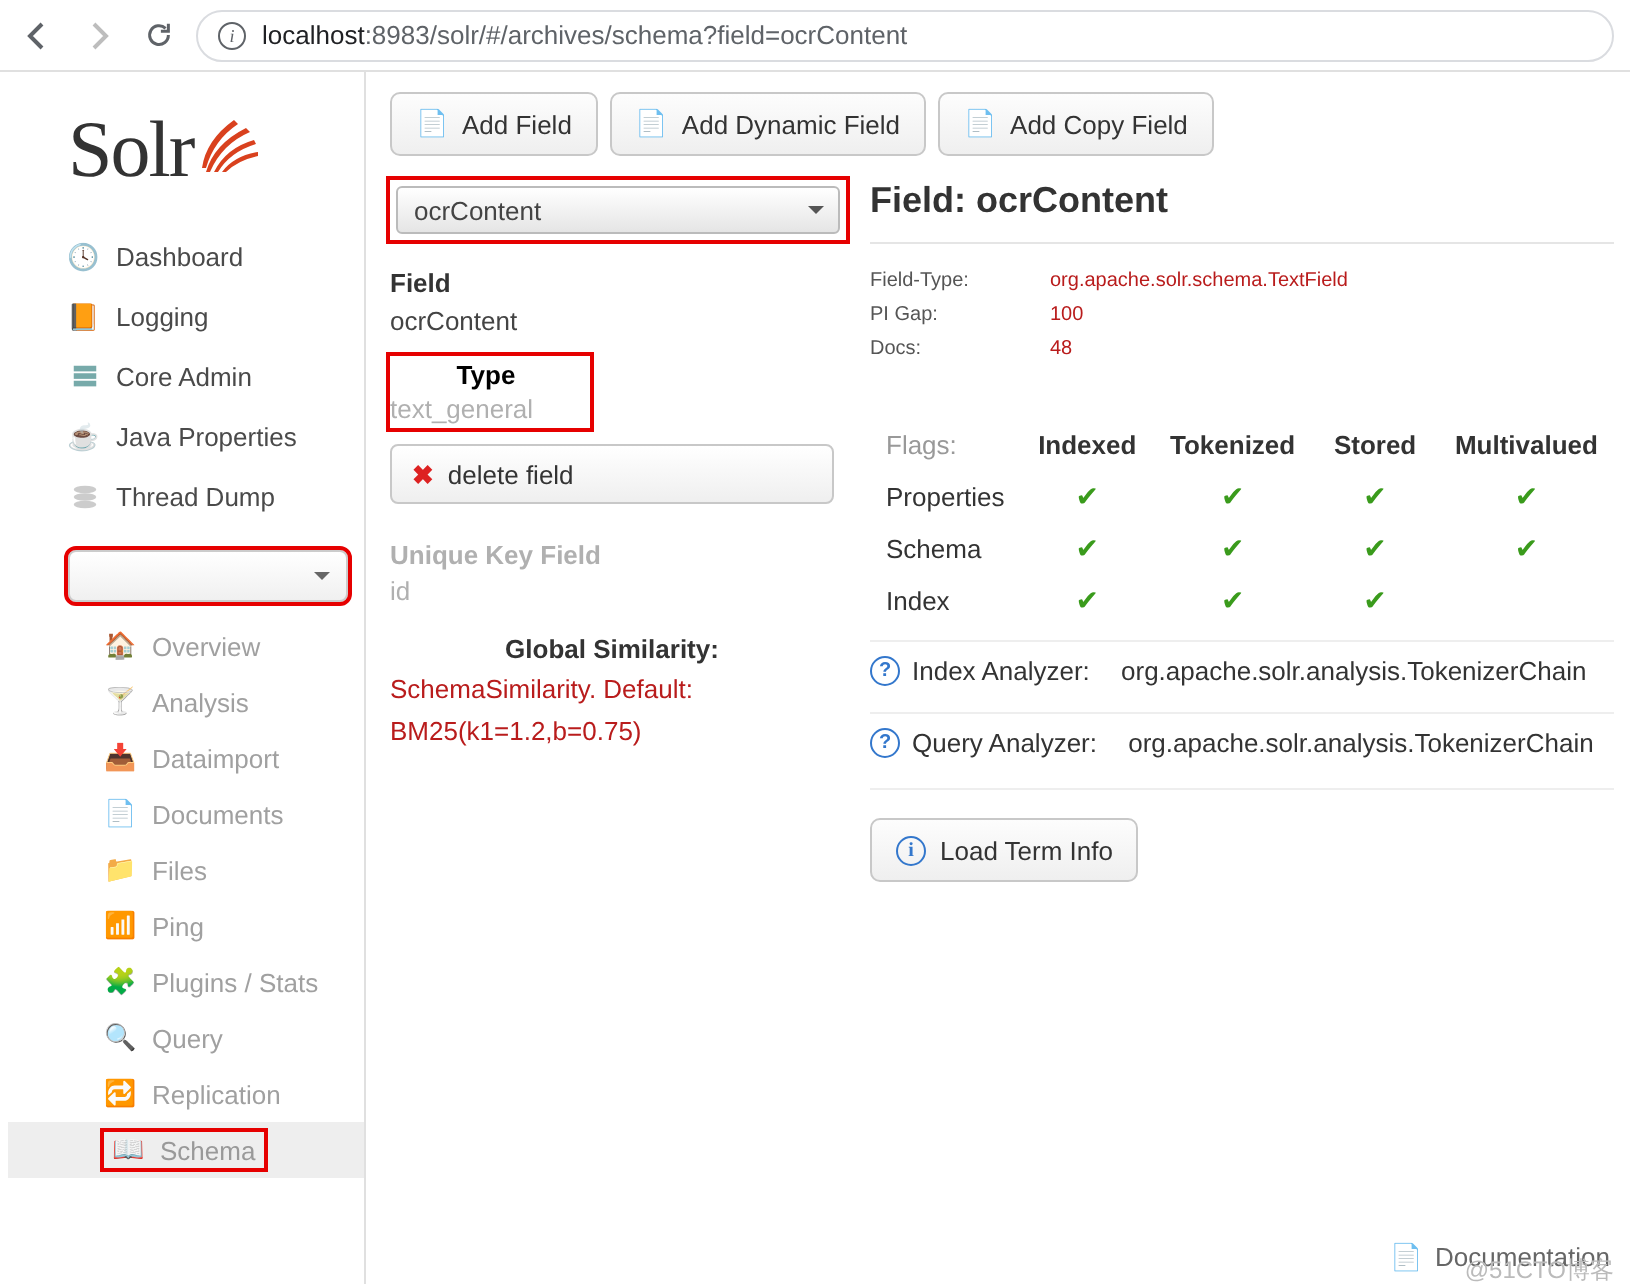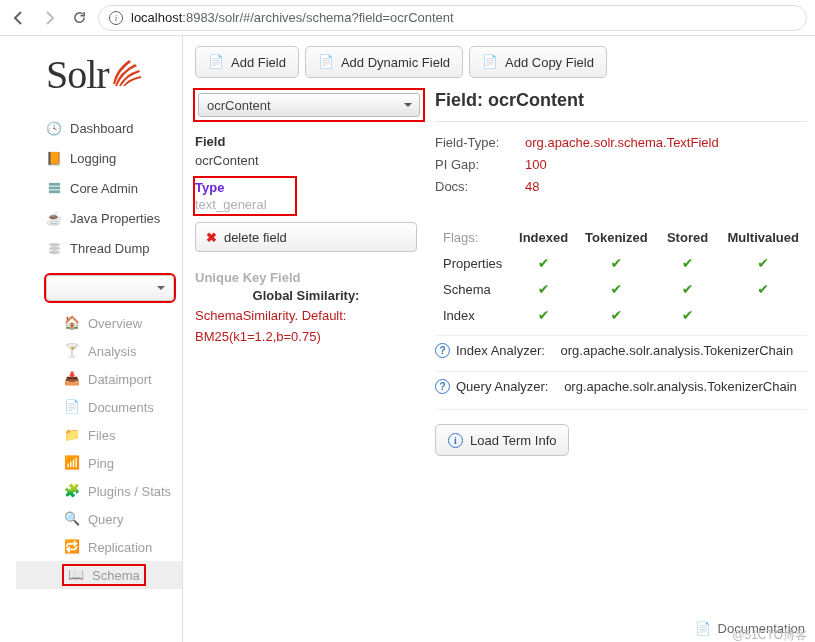--- a/index.html
+++ b/index.html
@@ -4,21 +4,21 @@
 <style>
 * { box-sizing: border-box; margin: 0; padding: 0; }
 body { font-family: Arial, Helvetica, sans-serif; font-size: 13px; color: #333; background: #fff; width: 815px; height: 642px; overflow: hidden; position: relative; }
 .browser-bar { height: 36px; border-bottom: 1px solid #e0e0e0; display: flex; align-items: center; padding: 0 8px; gap: 8px; }
 .nav-arrow { width: 22px; height: 22px; display: flex; align-items: center; justify-content: center; color: #5f6368; cursor: pointer; }
 .nav-arrow.disabled { color: #bdbdbd; }
 .url-bar { flex: 1; height: 26px; border: 1px solid #dadce0; border-radius: 13px; display: flex; align-items: center; padding: 0 10px; gap: 8px; font-size: 13px; color: #5f6368; }
 .url-bar .info { width: 14px; height: 14px; border: 1px solid #5f6368; border-radius: 50%; display: flex; align-items: center; justify-content: center; font-size: 9px; font-family: Georgia, serif; font-style: italic; }
 .url-bar .black { color: #202124; }
 .content { display: flex; height: 606px; }
-.sidebar { width: 182px; padding: 10px 0 0 16px; }
+.sidebar { width: 182px; padding: 10px 0 0 4px; }
 .logo { display: flex; align-items: flex-end; padding: 5px 10px 15px 30px; }
 .logo-text { font-family: Georgia, serif; font-size: 40px; letter-spacing: -1px; color: #333; }
 .logo-sun { width: 32px; height: 32px; margin-left: 2px; margin-bottom: 8px; }
 .nav-item { display: flex; align-items: center; height: 30px; padding: 0 10px 0 30px; gap: 8px; color: #4a4a4a; cursor: pointer; font-size: 13px; }
 .nav-item .ico { width: 16px; height: 16px; display: flex; align-items: center; justify-content: center; }
 .core-select { margin: 12px 8px 8px 30px; height: 26px; border: 1px solid #ccc; border-radius: 4px; background: linear-gradient(#fff,#f0f0f0); position: relative; }
 .core-select::after { content: ""; position: absolute; right: 8px; top: 10px; border: 4px solid transparent; border-top-color: #666; }
 .red-box { outline: 2px solid #e60000; }
 .sub-item { display: flex; align-items: center; height: 28px; padding: 0 10px 0 48px; gap: 8px; color: #a0a0a0; cursor: pointer; font-size: 13px; }
 .sub-item .ico { width: 16px; height: 16px; }
@@ -28,30 +28,30 @@
 .btn { height: 32px; border: 1px solid #c8c8c8; border-radius: 5px; background: linear-gradient(#fdfdfd,#efefef); display: flex; align-items: center; padding: 0 12px; gap: 7px; font-size: 13px; color: #333; cursor: pointer; }
 .btn .ico { width: 16px; height: 16px; }
 .two-col { display: flex; gap: 18px; }
 .left-col { width: 222px; }
 .field-select { width: 222px; height: 24px; border: 1px solid #bbb; border-radius: 3px; background: linear-gradient(#fff,#e5e5e5); display: flex; align-items: center; padding: 0 8px; color: #444; position: relative; }
 .field-select::after { content: ""; position: absolute; right: 7px; top: 9px; border: 4px solid transparent; border-top-color: #555; }
 .field-select-wrap { display: inline-block; padding: 3px; margin-bottom: 14px; }
 .label-bold { font-weight: bold; color: #333; margin-bottom: 4px; }
 .label-val { color: #444; margin-bottom: 10px; }
 .type-box { padding: 2px 4px 2px 0; margin-bottom: 8px; }
-.type-label { color: #6d28d9; font-weight: bold; margin-bottom: 2px; }
+.type-label { color: #000000; font-weight: bold; margin-bottom: 2px; text-align: center; }
 .type-val { color: #b0b0b0; }
 .del-btn { height: 30px; border: 1px solid #c8c8c8; border-radius: 4px; background: linear-gradient(#fff,#efefef); display: flex; align-items: center; padding: 0 10px; gap: 7px; font-size: 13px; cursor: pointer; margin-bottom: 18px; }
 .uk-label { color: #b0b0b0; font-weight: bold; margin-bottom: 3px; }
 .uk-val { color: #b0b0b0; margin-bottom: 14px; }
 .gs-label { font-weight: bold; color: #333; margin-bottom: 3px; text-align: center; }
 .gs-val { color: #b91c1c; line-height: 1.6; }
 .right-col { flex: 1; padding-right: 8px; }
 .field-title { font-weight: bold; font-size: 18px; color: #333; padding-bottom: 10px; border-bottom: 1px solid #e5e5e5; margin-bottom: 10px; }
-.info-row { display: flex; font-size: 13px; line-height: 1.7; }
+.info-row { display: flex; font-size: 10px; line-height: 1.7; }
 .info-row .k { width: 90px; color: #555; }
 .info-row .v { color: #b91c1c; }
 .flags-table { margin-top: 26px; width: 100%; font-size: 13px; }
 .flags-table th, .flags-table td { text-align: left; padding: 4px 6px; }
 .flags-table th:first-child { color: #999; font-weight: normal; }
 .flags-table td:not(:first-child), .flags-table th:not(:first-child) { text-align: center; width: 70px; }
 .check { color: #3a9b1c; font-size: 14px; }
 .ana-row { display: flex; align-items: center; gap: 6px; padding: 7px 0; color: #333; border-top: 1px solid #eee; margin-top: 6px; }
 .ana-row:first-of-type { margin-top: 14px; }
 .q-icon { width: 15px; height: 15px; border: 1px solid #3377cc; border-radius: 50%; color: #3377cc; display: flex; align-items: center; justify-content: center; font-size: 10px; font-weight: bold; }
@@ -206,20 +206,21 @@
         <div class="label-val">ocrContent</div>
         <div class="type-box red-box" style="width:100px;">
           <div class="type-label">Type</div>
           <div class="type-val">text_general</div>
         </div>
         <div class="del-btn">
             <span style="color:#d22;font-weight:bold;">✖</span>
             <span>delete field</span>
           </div>
         <div class="uk-label">Unique Key Field</div>
+        <div class="uk-val">id</div>
         <div class="gs-label">Global Similarity:</div>
         <div class="gs-val">SchemaSimilarity. Default: BM25(k1=1.2,b=0.75)</div>
       </div>
 
       <div class="right-col">
         <div class="field-title">Field: ocrContent</div>
         <div class="info-row">
             <span class="k">Field-Type:</span>
             <span class="v">org.apache.solr.schema.TextField</span>
           </div>

